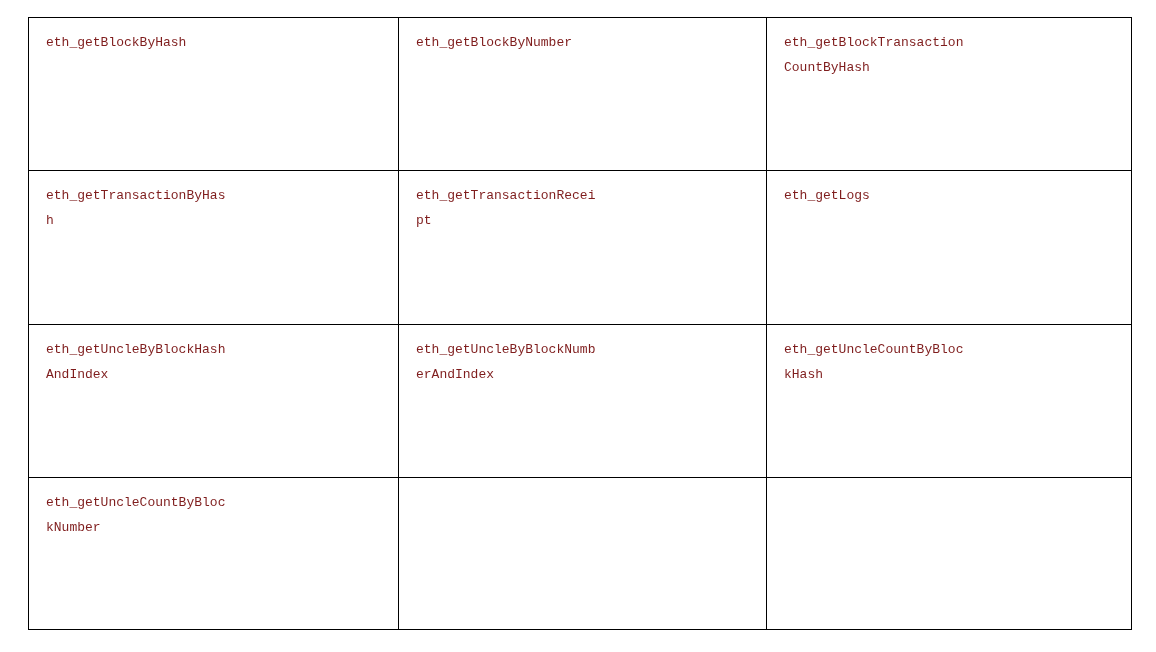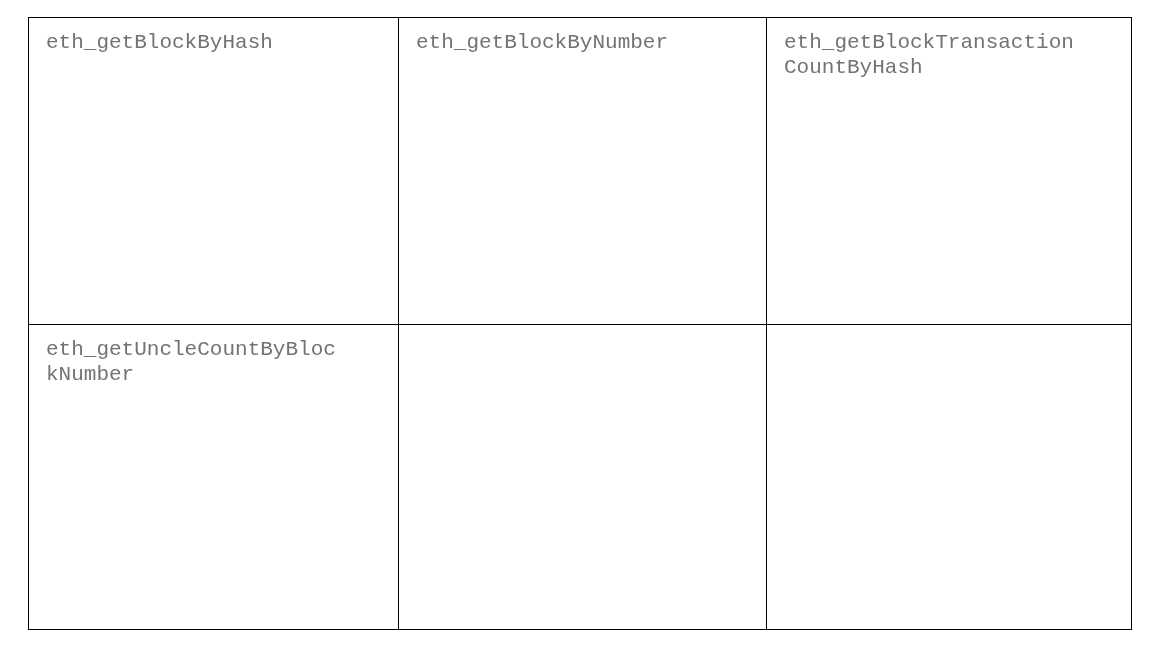--- a/index.html
+++ b/index.html
@@ -29,24 +29,24 @@
     width: 1103px;
     height: 613px;
     background: #ffffff;
   }
 
   table.method-table td {
     border: 1.5px solid #000000;
     vertical-align: top;
     padding: 12px 0 0 17px;
     font-family: "Liberation Mono", "DejaVu Sans Mono", monospace;
-    font-size: 21px;
+    font-size: 13px;
     line-height: 25px;
     letter-spacing: 0px;
-    color: #737373;
+    color: #7f1d1d;
     background: #ffffff;
     white-space: pre-wrap;
     overflow-wrap: anywhere;
     word-break: break-all;
   }
 
   table.method-table col.c1 { width: 370px; }
   table.method-table col.c2 { width: 368px; }
   table.method-table col.c3 { width: 365px; }
 
@@ -73,20 +73,30 @@
       <col class="c1">
       <col class="c2">
       <col class="c3">
     </colgroup>
     <tbody>
       <tr class="r1">
         <td><span class="cell-text">eth_getBlockByHash</span></td>
         <td><span class="cell-text">eth_getBlockByNumber</span></td>
         <td><span class="cell-text">eth_getBlockTransactionCountByHash</span></td>
       </tr>
+      <tr class="r3">
+        <td><span class="cell-text">eth_getTransactionByHash</span></td>
+        <td><span class="cell-text">eth_getTransactionReceipt</span></td>
+        <td><span class="cell-text">eth_getLogs</span></td>
+      </tr>
+      <tr class="r4">
+        <td><span class="cell-text">eth_getUncleByBlockHashAndIndex</span></td>
+        <td><span class="cell-text">eth_getUncleByBlockNumberAndIndex</span></td>
+        <td><span class="cell-text">eth_getUncleCountByBlockHash</span></td>
+      </tr>
       <tr class="r5">
         <td><span class="cell-text">eth_getUncleCountByBlockNumber</span></td>
         <td><span class="cell-text"></span></td>
         <td><span class="cell-text"></span></td>
       </tr>
     </tbody>
   </table>
 </div>
 
 </body></html>

